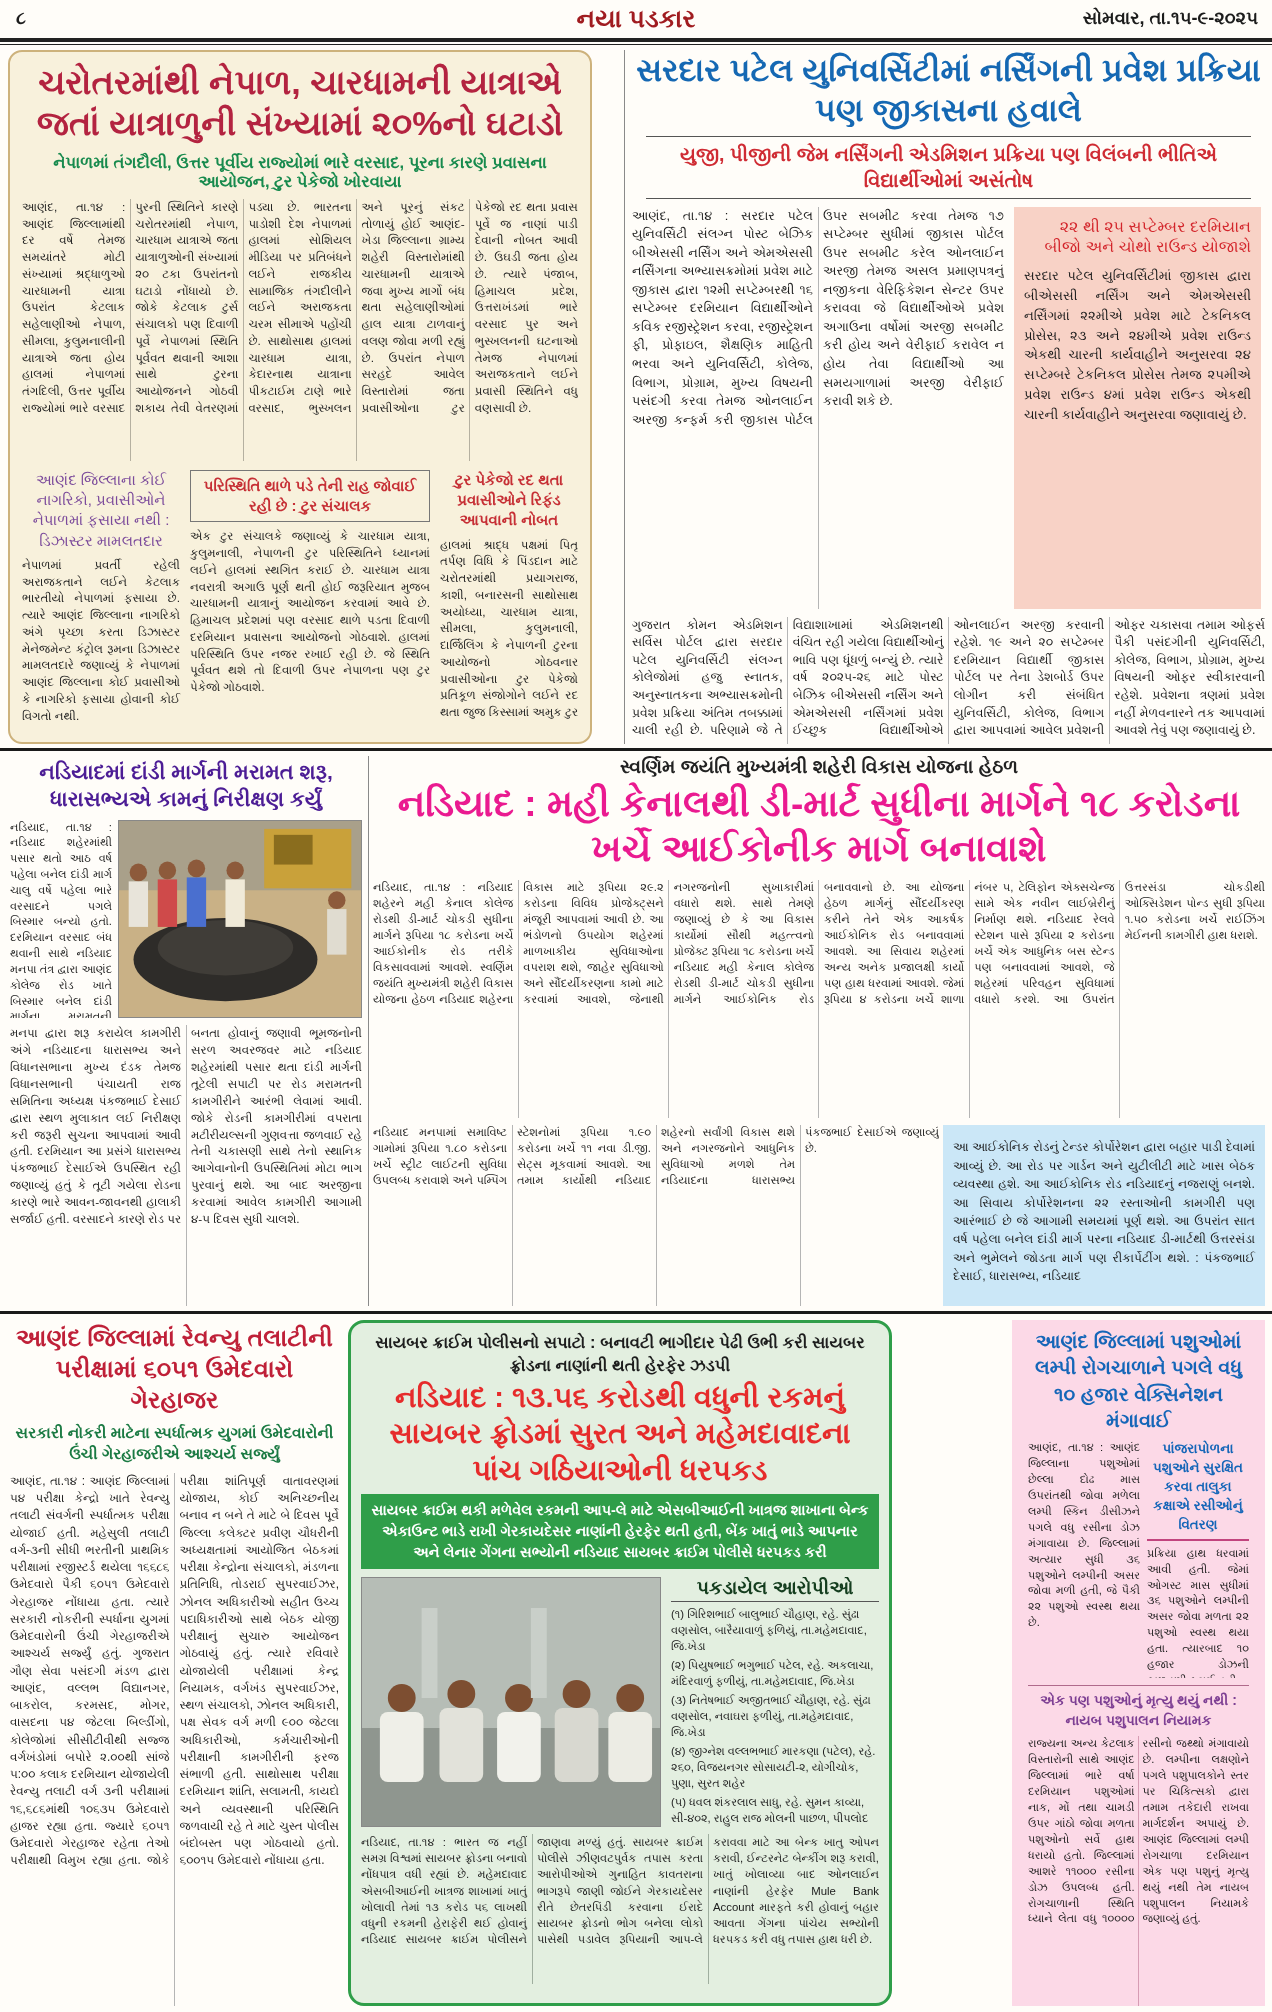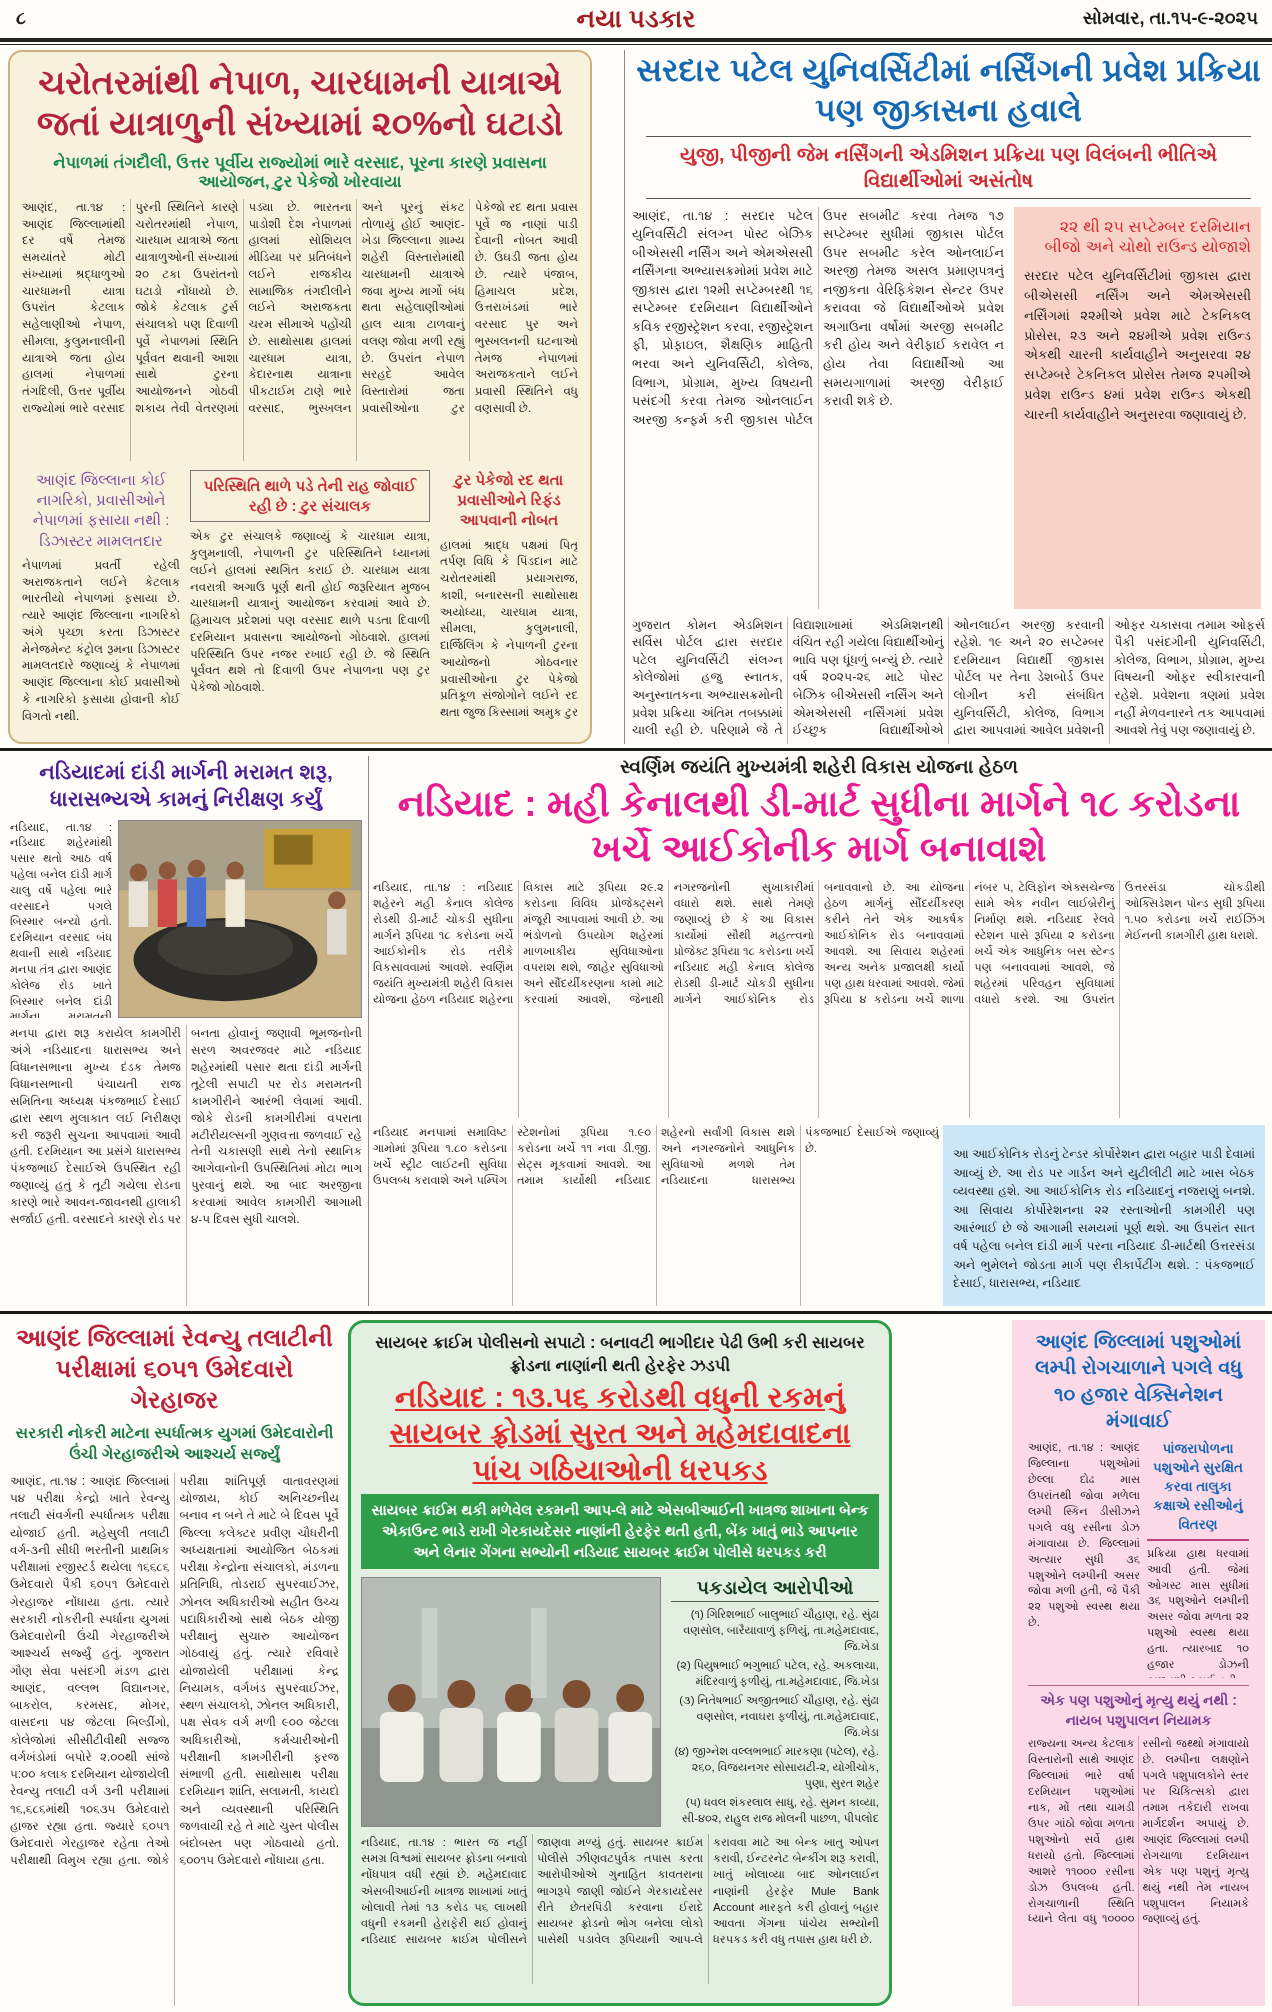--- a/index.html
+++ b/index.html
@@ -63,42 +63,42 @@
 
   
   .sec-dmart { position:absolute; left:373px; top:756px; width:892px; height:550px; overflow:hidden; }
   .dm-kick { font-size:19px; font-weight:bold; color:#222; text-align:center; }
   .dm-head { margin-top:3px; font-size:37px; line-height:1.22; font-weight:bold; color:#ea1a90; text-align:center; }
   .dm-body { margin-top:9px; height:238px; overflow:hidden; column-count:6; column-gap:10px;
     column-rule:1px solid #b5b5b5; font-size:11.4px; line-height:1.4; }
   .dm-botrow { display:flex; gap:4px; margin-top:7px; height:186px; }
   .dm-body2 { flex:1; column-count:4; column-gap:10px; column-rule:1px solid #b5b5b5;
     font-size:11.4px; line-height:1.4; overflow:hidden; }
-  .dm-quote { width:322px; background:#cbe7f7; padding:20px 10px; font-size:12.3px; line-height:1.5; overflow:hidden; }
+  .dm-quote { width:322px; background:#cbe7f7; padding:13px 10px; font-size:12.3px; line-height:1.5; overflow:hidden; }
 
   
   .sec-talati { position:absolute; left:8px; top:1320px; width:333px; height:686px; overflow:hidden; padding:2px; }
   .t-head { font-size:24px; line-height:1.3; font-weight:bold; color:#bf2038; text-align:center; }
   .t-sub { margin-top:6px; font-size:15.5px; line-height:1.4; font-weight:bold; color:#1b7a43; text-align:center; }
   .t-body { margin-top:8px; height:560px; overflow:hidden; column-count:2; column-gap:10px;
     column-rule:1px solid #b5b5b5; font-size:11.9px; line-height:1.45; }
 
   
   .sec-cyber { position:absolute; left:348px; top:1320px; width:544px; height:686px;
     border:3px solid #2f9e49; border-radius:16px; background:#e3efe0; padding:8px 10px; overflow:hidden; }
   .cy-kick { font-size:16.5px; line-height:1.4; font-weight:bold; color:#1d1d1d; text-align:center; }
-  .cy-head { margin-top:2px; font-size:29px; line-height:1.25; font-weight:bold; color:#e62b2b; text-align:center;text-decoration:underline; }
+  .cy-head { margin-top:2px; font-size:29px; line-height:1.25; font-weight:bold; color:#e62b2b; text-align:center; }
   .cy-banner { margin-top:6px; background:#2f9e49; color:#fff; font-weight:bold; font-size:14.5px;
     line-height:1.45; text-align:center; padding:6px 8px; }
   .cy-mid { display:flex; gap:10px; margin-top:8px; height:250px; }
   .cy-photo { width:300px; border:1px solid #888; background:#c2c9c2; overflow:hidden; }
   .cy-accused { flex:1; overflow:hidden; }
   .cy-acc-h { font-size:19px; font-weight:bold; text-align:center; color:#143d1e; border-bottom:1px solid #555; padding-bottom:2px; }
   .cy-acc-list { margin-top:4px; font-size:11.3px; line-height:1.42; }
-  .cy-acc-list div { margin-bottom:3px;text-align:right; }
+  .cy-acc-list div { margin-bottom:3px; }
   .cy-body { margin-top:7px; height:150px; overflow:hidden; column-count:3; column-gap:10px;
     column-rule:1px solid #9fae9f; font-size:11.4px; line-height:1.42; }
 
   
   .sec-lumpy { position:absolute; left:1012px; top:1320px; width:253px; height:686px;
     background:#fcd9e7; padding:8px 16px; overflow:hidden; }
   .l-head { font-size:19.5px; line-height:1.35; font-weight:bold; color:#1566b8; text-align:center; }
   .l-row { display:flex; gap:7px; margin-top:7px; height:238px; overflow:hidden; }
   .l-col1 { width:112px; font-size:11.2px; line-height:1.42; overflow:hidden; }
   .l-col2 { flex:1; overflow:hidden; }

